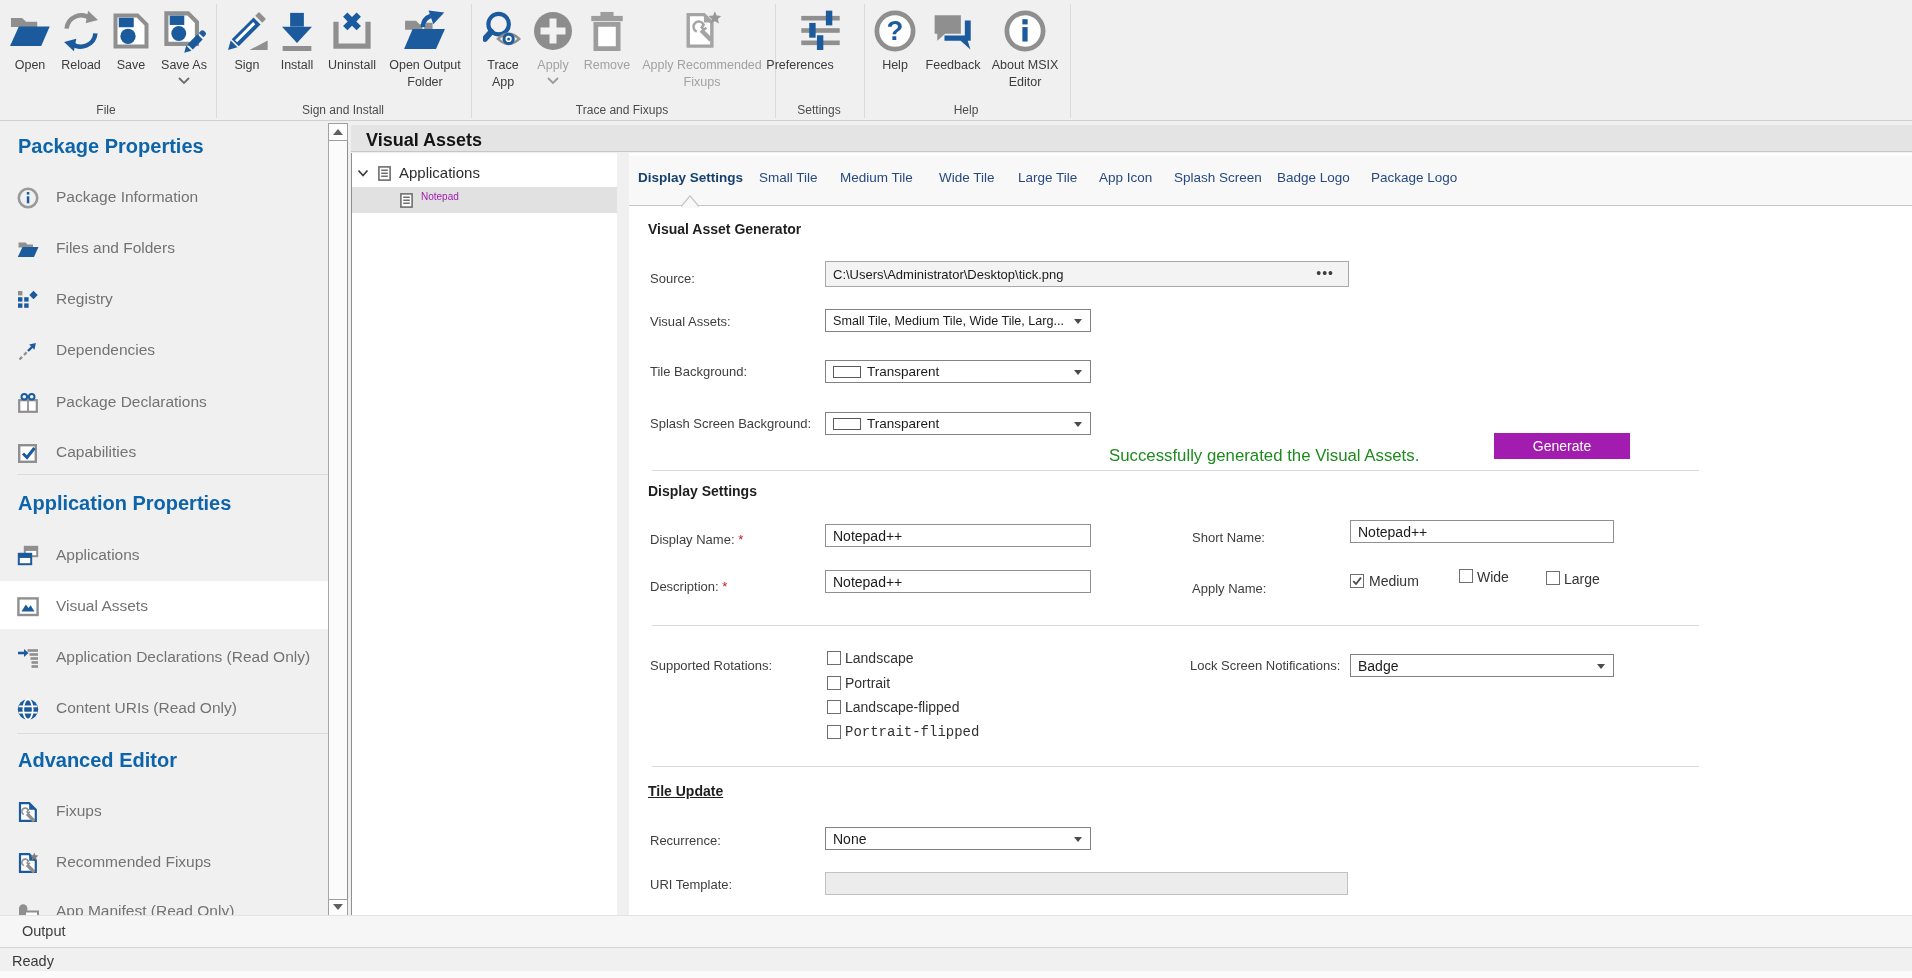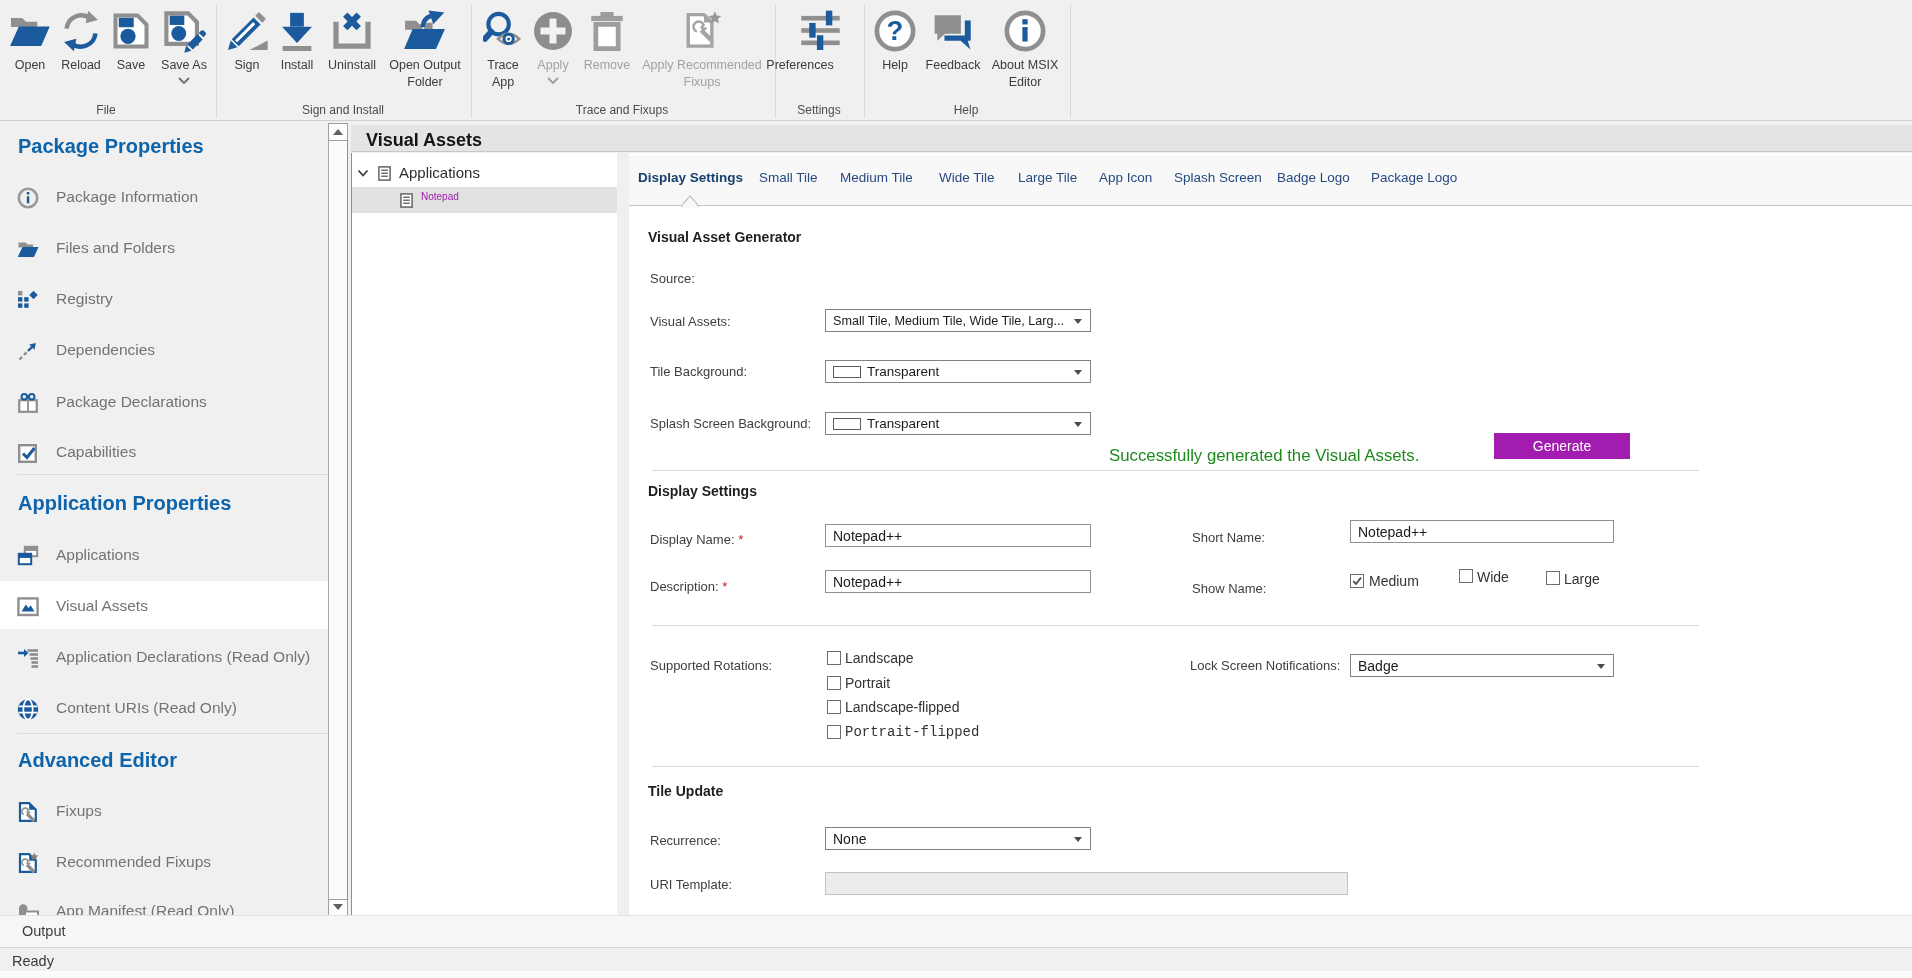--- a/index.html
+++ b/index.html
@@ -295,39 +295,40 @@
 <div class="tab" style="left:638px;font-weight:bold;color:#16406f;">Display Settings</div>
 <div class="tab" style="left:759px">Small Tile</div>
 <div class="tab" style="left:840px">Medium Tile</div>
 <div class="tab" style="left:939px">Wide Tile</div>
 <div class="tab" style="left:1018px">Large Tile</div>
 <div class="tab" style="left:1099px">App Icon</div>
 <div class="tab" style="left:1174px">Splash Screen</div>
 <div class="tab" style="left:1277px">Badge Logo</div>
 <div class="tab" style="left:1371px">Package Logo</div>
 
-<div class="fhead" style="left:648px;top:221px;margin-top:8px;">Visual Asset Generator</div>
+<div class="fhead" style="left:648px;top:221px;">Visual Asset Generator</div>
 <div class="flab" style="left:650px;top:271px;">Source:</div>
+<div class="inp" style="left:825px;top:261px;width:524px;height:26px;background:#f3f3f3;border-color:#a8a8a8;font-size:13px;">C:\Users\Administrator\Desktop\tick.png<span style="position:absolute;right:14px;top:3px;font-size:14px;letter-spacing:1px;color:#3f3f3f;">•••</span></div>
 <div class="flab" style="left:650px;top:314px;">Visual Assets:</div>
 <div class="combo" style="left:825px;top:309px;width:266px;height:23px;font-size:12.6px;">Small Tile, Medium Tile, Wide Tile, Larg...<i class="carr"></i></div>
 <div class="flab" style="left:650px;top:364px;">Tile Background:</div>
 <div class="combo" style="left:825px;top:360px;width:266px;height:23px;"><span style="display:inline-block;width:28px;height:12px;background:#fff;border:1px solid #5a5a5a;margin-right:6px;"></span>Transparent<i class="carr"></i></div>
 <div class="flab" style="left:650px;top:416px;">Splash Screen Background:</div>
 <div class="combo" style="left:825px;top:412px;width:266px;height:23px;"><span style="display:inline-block;width:28px;height:12px;background:#fff;border:1px solid #5a5a5a;margin-right:6px;"></span>Transparent<i class="carr"></i></div>
 <div class="ab nw" style="left:1109px;top:446px;font-size:16.8px;color:#1e8a1e;">Successfully generated the Visual Assets.</div>
 <div class="ab" style="left:1494px;top:433px;width:136px;height:26px;background:#a21caf;color:#fff;font-size:14px;display:flex;align-items:center;justify-content:center;">Generate</div>
 <div class="fsep" style="top:470px"></div>
 <div class="fhead" style="left:648px;top:483px;">Display Settings</div>
 <div class="flab" style="left:650px;top:532px;">Display Name: <span style="color:#c11b17">*</span></div>
 <div class="inp" style="left:825px;top:524px;width:266px;height:23px;">Notepad++</div>
 <div class="flab" style="left:1192px;top:530px;">Short Name:</div>
 <div class="inp" style="left:1350px;top:520px;width:264px;height:23px;">Notepad++</div>
 <div class="flab" style="left:650px;top:579px;">Description: <span style="color:#c11b17">*</span></div>
 <div class="inp" style="left:825px;top:570px;width:266px;height:23px;">Notepad++</div>
-<div class="flab" style="left:1192px;top:581px;">Show Name:</div>
+<div class="flab" style="left:1192px;top:581px;">Apply Name:</div>
 <div class="cb" style="left:1350px;top:574px;">
       <svg width="12" height="12" viewBox="0 0 12 12" style="position:absolute;left:0;top:0">
         <path d="M2.2 6.2 L5 9 L10 2.6" fill="none" stroke="#4c4c4c" stroke-width="1.8"></path>
       </svg>
     </div>
 <div class="cblab" style="left:1369px;top:573px;">Medium</div>
 <div class="cb" style="left:1459px;top:569px;"></div>
 <div class="cblab" style="left:1477px;top:569px;">Wide</div>
 <div class="cb" style="left:1546px;top:571px;"></div>
 <div class="cblab" style="left:1564px;top:571px;">Large</div>
@@ -337,21 +338,21 @@
 <div class="cblab" style="left:845px;top:650px;">Landscape</div>
 <div class="cb" style="left:827px;top:676px;"></div>
 <div class="cblab" style="left:845px;top:675px;">Portrait</div>
 <div class="cb" style="left:827px;top:700px;"></div>
 <div class="cblab" style="left:845px;top:699px;">Landscape-flipped</div>
 <div class="cb" style="left:827px;top:725px;"></div>
 <div class="cblab" style="left:845px;top:724px;font-family:Liberation Mono, monospace;">Portrait-flipped</div>
 <div class="flab" style="left:1190px;top:658px;">Lock Screen Notifications:</div>
 <div class="combo" style="left:1350px;top:654px;width:264px;height:23px;font-size:14px;">Badge<i class="carr"></i></div>
 <div class="fsep" style="top:766px"></div>
-<div class="fhead" style="left:648px;top:783px;">Tile Update</div>
+<div class="fhead" style="left:648px;top:783px;text-decoration:underline;">Tile Update</div>
 <div class="flab" style="left:650px;top:833px;">Recurrence:</div>
 <div class="combo" style="left:825px;top:827px;width:266px;height:23px;font-size:14px;">None<i class="carr"></i></div>
 <div class="flab" style="left:650px;top:877px;">URI Template:</div>
 <div class="inp" style="left:825px;top:872px;width:523px;height:23px;background:#ececec;border-color:#c2c2c2;"></div>
 
 <div class="ab" style="left:0;top:915px;width:1912px;height:32px;background:#f6f6f6;border-top:1px solid #e3e3e3;"></div>
 <div class="ab nw" style="left:22px;top:923px;font-size:14.5px;color:#3d3d3d;">Output</div>
 <div class="ab" style="left:0;top:947px;width:1912px;height:24px;background:#f0f0f0;border-top:1px solid #d4d4d4;"></div>
     <div class="ab" style="left:0;top:971px;width:1912px;height:7px;background:#fbfbfb;"></div>
 <div class="ab nw" style="left:12px;top:953px;font-size:14.5px;color:#393939;">Ready</div>

